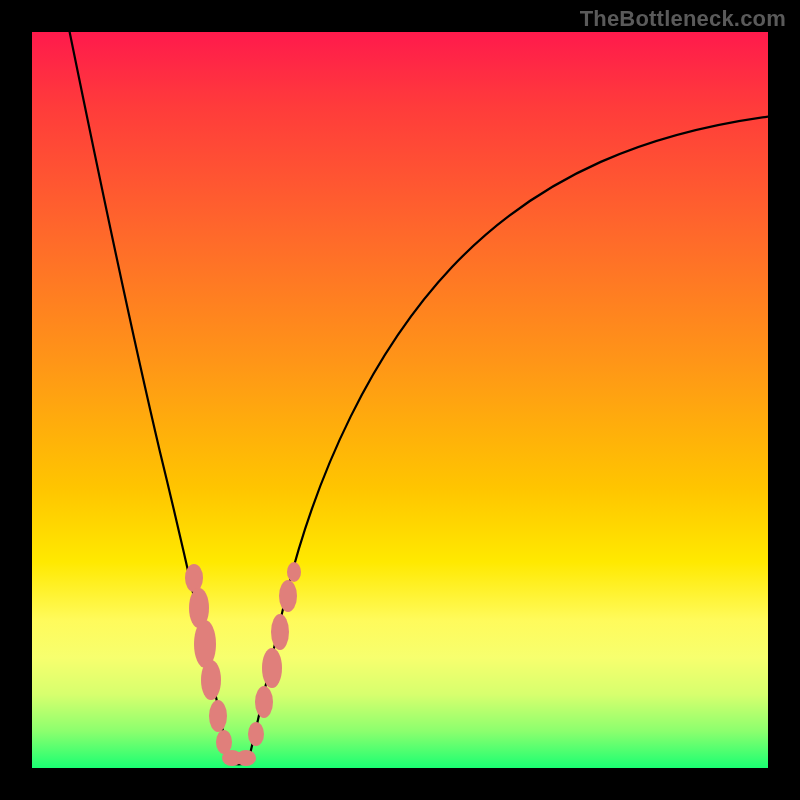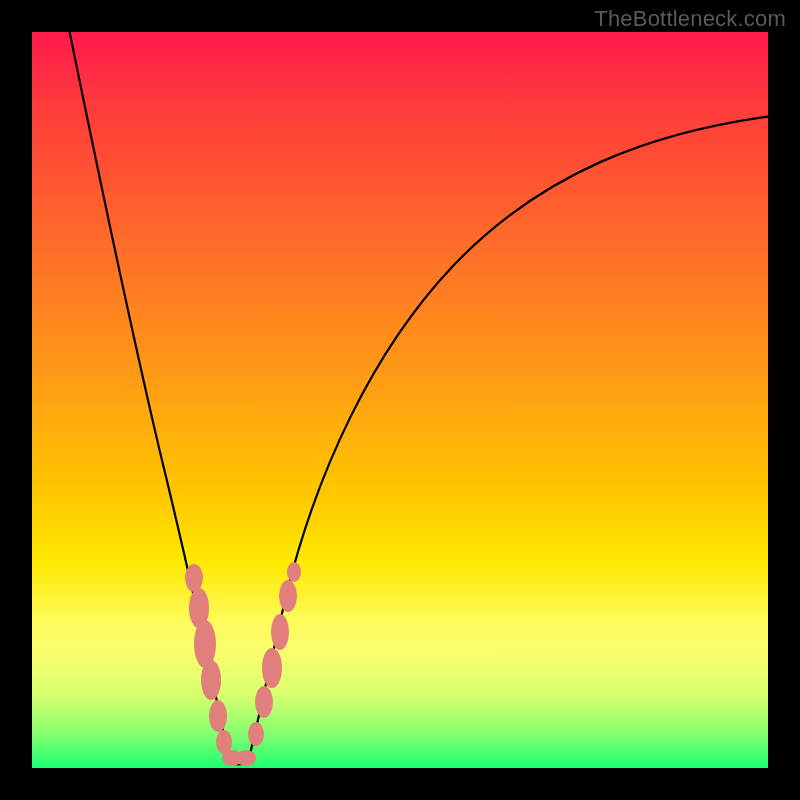--- a/index.html
+++ b/index.html
@@ -40,21 +40,21 @@
       #8cff6e 95%,
       #1aff72 100%
     );
   }
   .watermark {
     position: absolute;
     top: 6px;
     right: 14px;
     color: #5a5a5a;
     font-size: 22px;
-    font-weight: 400;
+    font-weight: 700;
     letter-spacing: 0.2px;
     user-select: none;
   }
   svg.curves {
     position: absolute;
     top: 0;
     left: 0;
     width: 736px;
     height: 736px;
     pointer-events: none;

